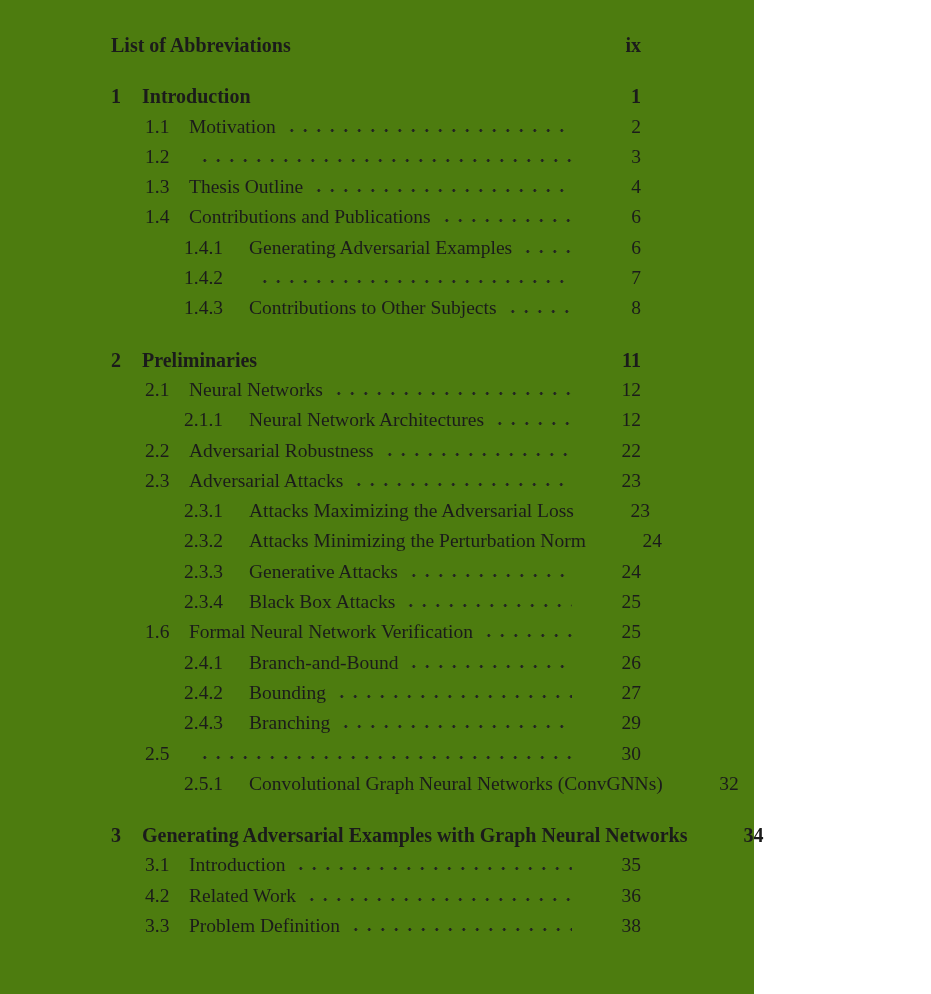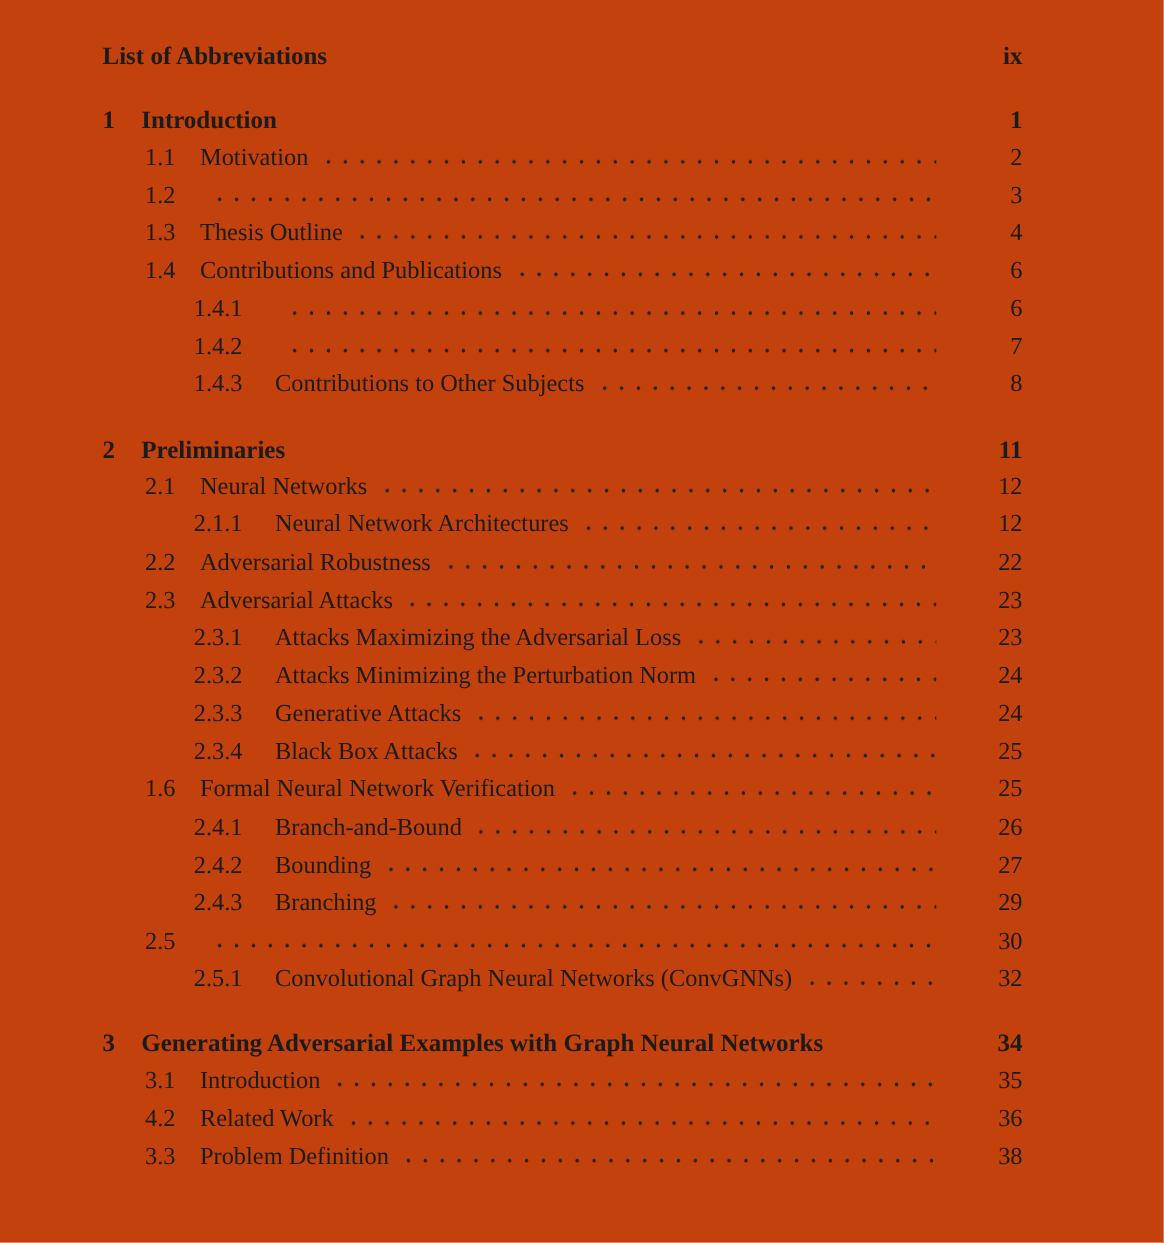--- a/index.html
+++ b/index.html
@@ -5,23 +5,23 @@
   html, body { margin: 0; padding: 0; }
   body {
     width: 931px; height: 994px;
     background: #ffffff;
     font-family: "Liberation Serif", "DejaVu Serif", serif;
     color: #1b1b1b;
     overflow: hidden;
   }
   .page {
     box-sizing: border-box;
-    width: 931px; height: 994px;
-    padding: 30px 113px 20px 82px;
-    background: #c2410c;
+    width: 754px; height: 994px;
+    padding: 30px 113px 20px 111px;
+    background: #4d7c0f;
   }
   .row {
     display: flex;
     align-items: baseline;
     line-height: 30.3px;
     font-size: 19.5px;
     white-space: nowrap;
   }
   .heading {
     font-weight: bold;
@@ -94,20 +94,21 @@
 
   <div class="row lvl1">
     <span class="num">1.4</span>
     <span class="title">Contributions and Publications</span>
     <span class="leader"></span>
     <span class="pagenum">6</span>
   </div>
 
   <div class="row lvl2">
     <span class="num">1.4.1</span>
+    <span class="title">Generating Adversarial Examples</span>
     <span class="leader"></span>
     <span class="pagenum">6</span>
   </div>
 
   <div class="row lvl2">
     <span class="num">1.4.2</span>
     <span class="leader"></span>
     <span class="pagenum">7</span>
   </div>
 

